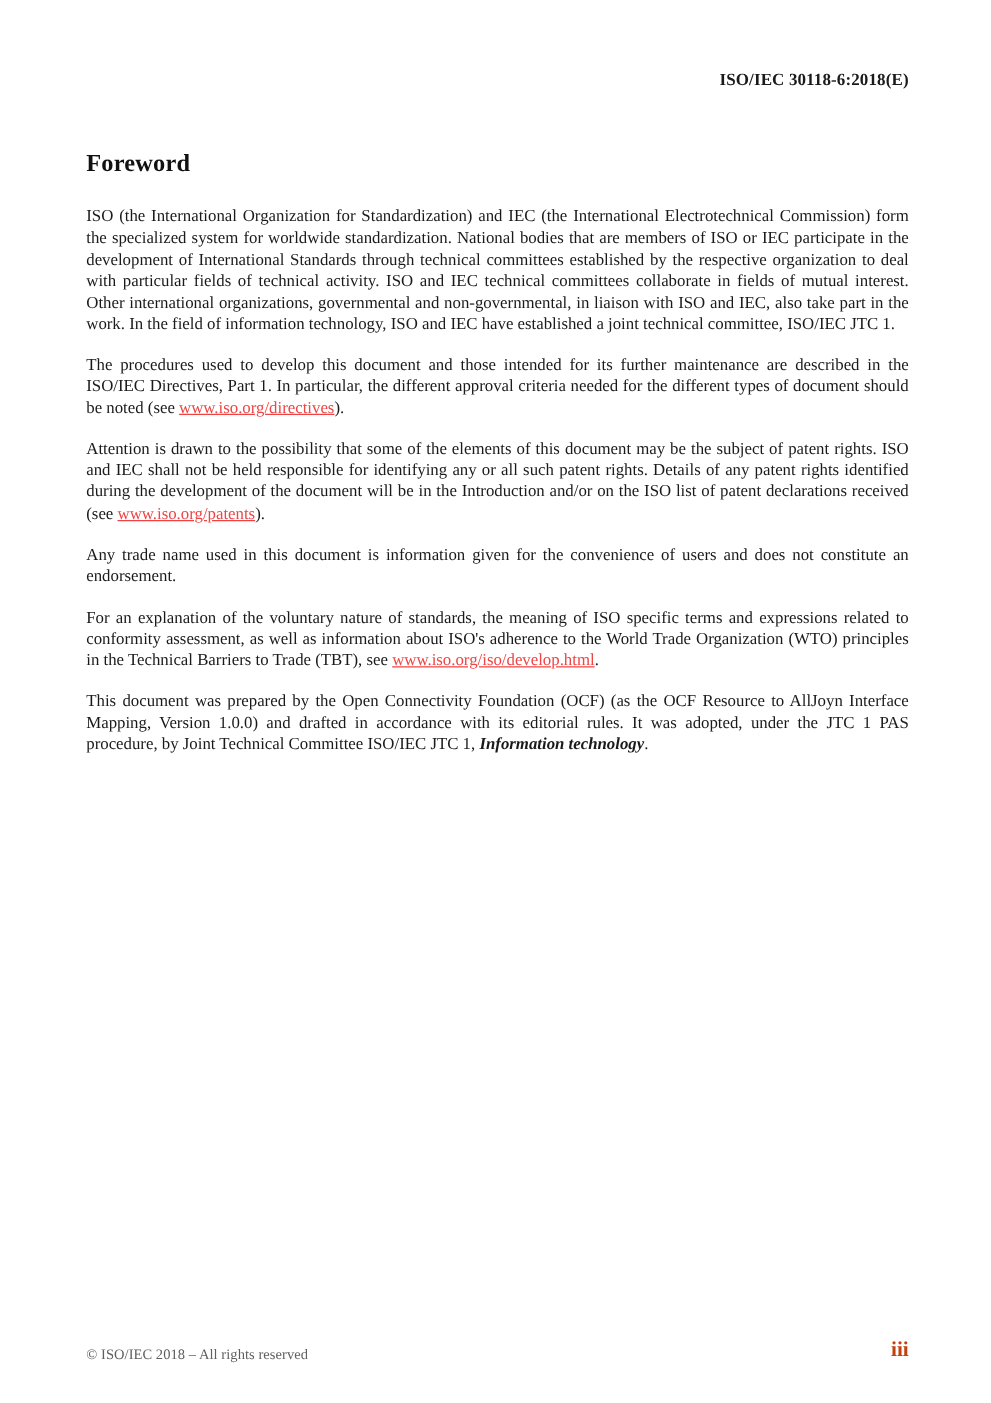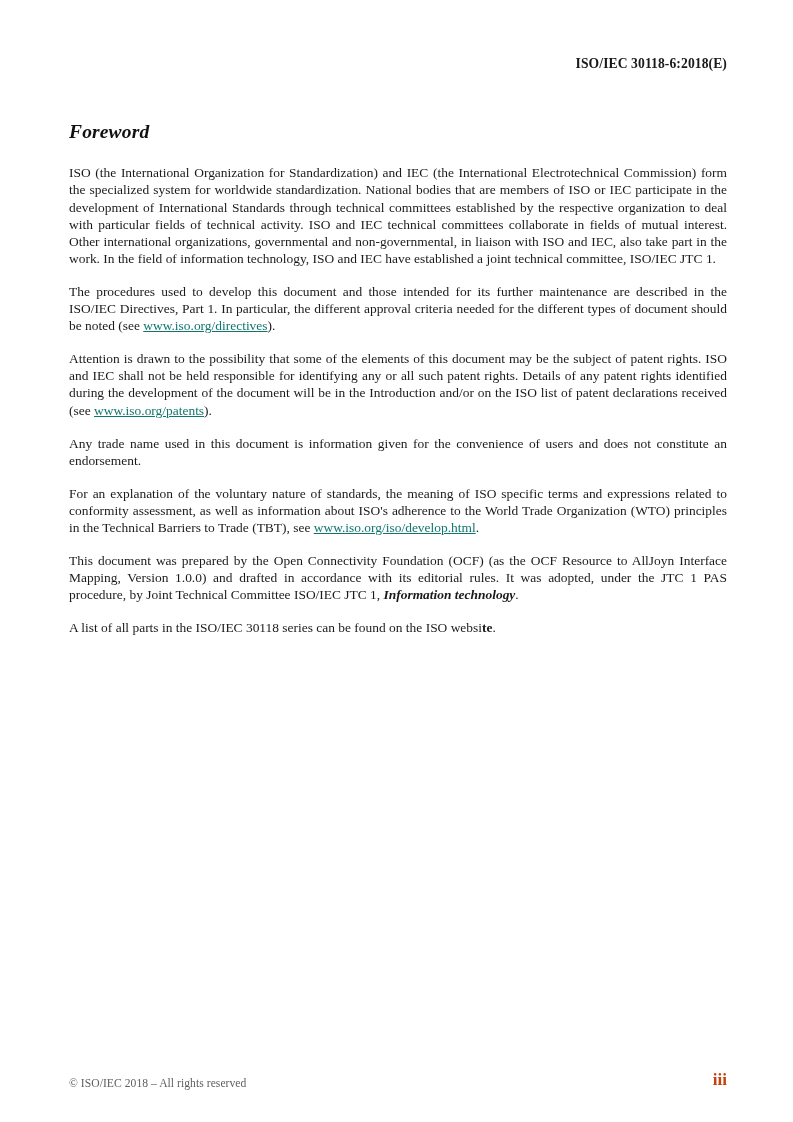--- a/index.html
+++ b/index.html
@@ -45,41 +45,40 @@
     width: 658px;
   }
 
   .section-title {
     font-size: 19.5px;
     font-weight: bold;
     line-height: 1.2;
     margin: 0 0 21px 0;
     letter-spacing: 0.15px;
     color: #111111;
-    font-style: italic;
   }
 
   p.para {
     margin: 0 0 16px 0;
     font-size: 13.45px;
     line-height: 17.1px;
     text-align: justify;
     text-justify: inter-word;
     color: #1a1a1a;
     hyphens: none;
   }
   p.para:last-child {
     margin-bottom: 0;
   }
 
   
   p.para { text-align-last: left; }
 
   a.ext-link {
-    color: #0f766e;
+    color: #ef4444;
     text-decoration: underline;
     text-underline-offset: 1px;
   }
 
   .ital {
     font-style: italic;
     font-weight: bold;
   }
 
   .semi {
@@ -123,21 +122,20 @@
     <p class="para"><span>The procedures used to develop this document and those intended for its further maintenance are described in the ISO/IEC Directives, Part 1. In particular, the different approval criteria needed for the different types of document should be noted (see </span><a class="ext-link" href="#">www.iso.org/directives</a><span>).</span></p>
 
     <p class="para"><span>Attention is drawn to the possibility that some of the elements of this document may be the subject of patent rights. ISO and IEC shall not be held responsible for identifying any or all such patent rights. Details of any patent rights identified during the development of the document will be in the Introduction and/or on the ISO list of patent declarations received (see </span><a class="ext-link" href="#">www.iso.org/patents</a><span>).</span></p>
 
     <p class="para"><span>Any trade name used in this document is information given for the convenience of users and does not constitute an endorsement.</span></p>
 
     <p class="para"><span>For an explanation of the voluntary nature of standards, the meaning of ISO specific terms and expressions related to conformity assessment, as well as information about ISO's adherence to the World Trade Organization (WTO) principles in the Technical Barriers to Trade (TBT), see </span><a class="ext-link" href="#">www.iso.org/iso/develop.html</a><span>.</span></p>
 
     <p class="para"><span>This document was prepared by the Open Connectivity Foundation (OCF) (as the OCF Resource to AllJoyn Interface Mapping, Version 1.0.0) and drafted in accordance with its editorial rules. It was adopted, under the JTC 1 PAS procedure, by Joint Technical Committee ISO/IEC JTC 1, </span><span class="ital">Information technology</span><span>.</span></p>
 
-    <p class="para"><span>A list of all parts in the ISO/IEC 30118 series can be found on the ISO websi</span><span class="semi">te</span><span>.</span></p>
 
 
   </div>
 
   <div class="doc-footer">
     <span class="copyright">© ISO/IEC 2018 – All rights reserved</span>
     <span class="page-number">iii</span>
   </div>
 
 </div>

